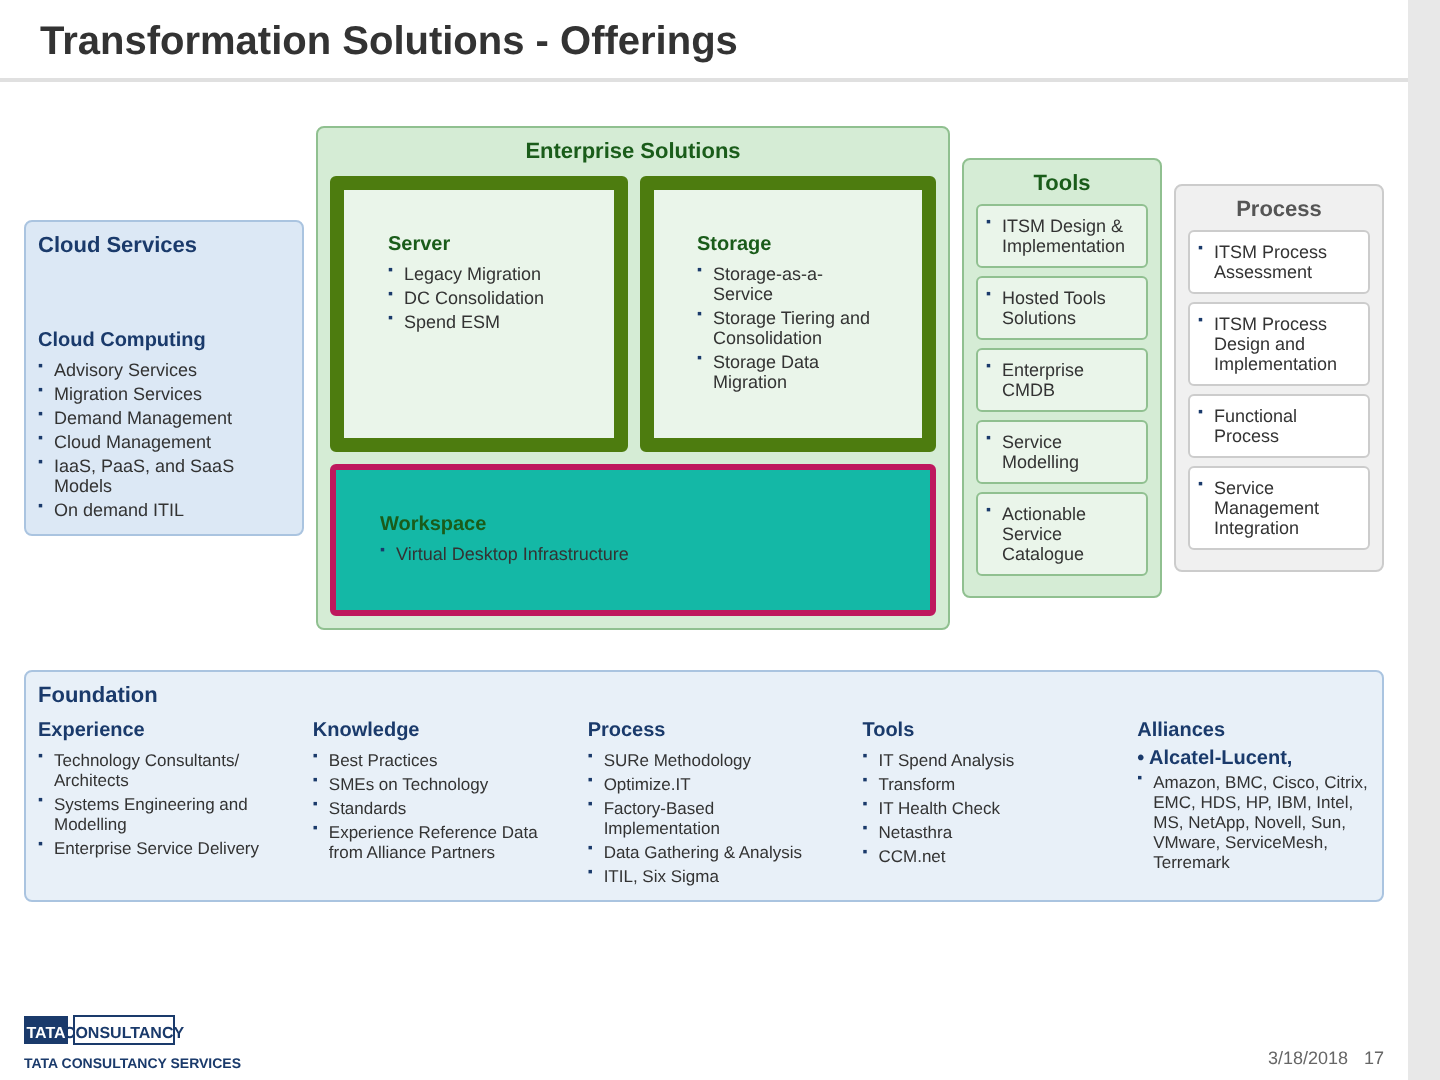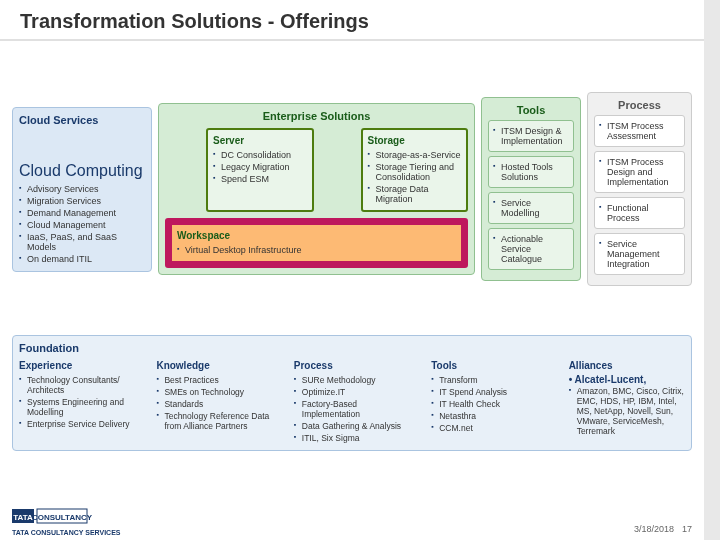--- a/index.html
+++ b/index.html
@@ -49,22 +49,22 @@
       width: 140px;
       flex-shrink: 0;
     }
     .cloud-services-title {
       font-weight: bold;
       font-size: 11px;
       color: #1a3a6b;
       margin-bottom: 4px;
     }
     .cloud-computing-title {
-      font-weight: normal;
-      font-size: 16px;
+      font-weight: bold;
+      font-size: 10px;
       color: #1a3a6b;
       margin-bottom: 3px;
       margin-top: 36px;
     }
     .bullet-list {
       list-style: none;
       padding: 0;
     }
     .bullet-list li {
       font-size: 9px;
@@ -95,37 +95,36 @@
       text-align: center;
       margin-bottom: 6px;
     }
     .server-storage-row {
       display: flex;
       gap: 6px;
       margin-bottom: 6px;
     }
     .server-box, .storage-box {
       background: #eaf5ea;
-      border: 2px solid #4d7c0f;
+      border: 7px solid #4d7c0f;
       border-radius: 3px;
-      padding: 5px;
+      padding: 22px;
       flex: 1;
-      margin-left: 41px;
     }
     .box-title {
       font-weight: bold;
       font-size: 10px;
       color: #1a5c1a;
       margin-bottom: 3px;
     }
     .workspace-box {
-      background: #fdba74;
-      border: 7px solid #be185d;
+      background: #14b8a6;
+      border: 3px solid #be185d;
       border-radius: 3px;
-      padding: 5px;
+      padding: 22px;
     }
     
     .tools-box {
       background: #d5ecd5;
       border: 1px solid #90c090;
       border-radius: 4px;
       padding: 6px;
       width: 100px;
       flex-shrink: 0;
     }
@@ -251,22 +250,22 @@
           <li>On demand ITIL</li>
         </ul>
       </div>
 
       <div class="enterprise-solutions">
         <div class="enterprise-solutions-title">Enterprise Solutions</div>
         <div class="server-storage-row">
           <div class="server-box">
             <div class="box-title">Server</div>
             <ul class="bullet-list">
+              <li>Legacy Migration</li>
               <li>DC Consolidation</li>
-              <li>Legacy Migration</li>
               <li>Spend ESM</li>
             </ul>
           </div>
           <div class="storage-box">
             <div class="box-title">Storage</div>
             <ul class="bullet-list">
               <li>Storage-as-a-Service</li>
               <li>Storage Tiering and Consolidation</li>
               <li>Storage Data Migration</li>
             </ul>
@@ -287,20 +286,25 @@
             <li>ITSM Design &amp; Implementation</li>
           </ul>
         </div>
         <div class="tools-inner">
           <ul class="bullet-list">
             <li>Hosted Tools Solutions</li>
           </ul>
         </div>
         <div class="tools-inner">
           <ul class="bullet-list">
+            <li>Enterprise CMDB</li>
+          </ul>
+        </div>
+        <div class="tools-inner">
+          <ul class="bullet-list">
             <li>Service Modelling</li>
           </ul>
         </div>
         <div class="tools-inner">
           <ul class="bullet-list">
             <li>Actionable Service Catalogue</li>
           </ul>
         </div>
       </div>
 
@@ -342,40 +346,40 @@
             <li>Enterprise Service Delivery</li>
           </ul>
         </div>
 
         <div class="foundation-col">
           <div class="foundation-col-title">Knowledge</div>
           <ul class="bullet-list">
             <li>Best Practices</li>
             <li>SMEs on Technology</li>
             <li>Standards</li>
-            <li>Technology Reference Data from Alliance Partners</li>
+            <li>Experience Reference Data from Alliance Partners</li>
           </ul>
         </div>
 
         <div class="foundation-col">
           <div class="foundation-col-title">Process</div>
           <ul class="bullet-list">
             <li>SURe Methodology</li>
             <li>Optimize.IT</li>
             <li>Factory-Based Implementation</li>
             <li>Data Gathering &amp; Analysis</li>
             <li>ITIL, Six Sigma</li>
           </ul>
         </div>
 
         <div class="foundation-col">
           <div class="foundation-col-title">Tools</div>
           <ul class="bullet-list">
+            <li>IT Spend Analysis</li>
             <li>Transform</li>
-            <li>IT Spend Analysis</li>
             <li>IT Health Check</li>
             <li>Netasthra</li>
             <li>CCM.net</li>
           </ul>
         </div>
 
         <div class="foundation-col">
           <div class="foundation-col-title">Alliances</div>
           <div class="alcatel">• Alcatel-Lucent,</div>
           <ul class="bullet-list">

